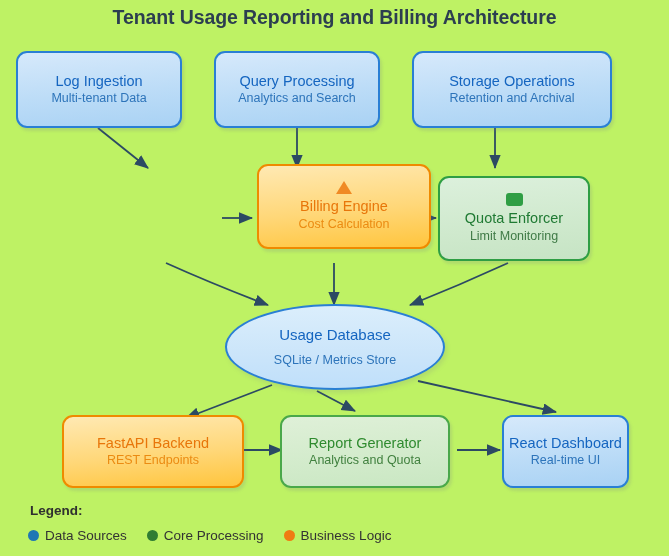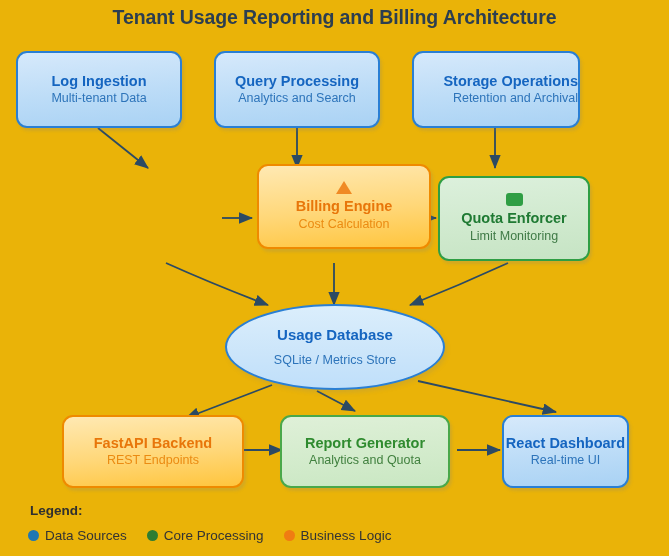--- a/index.html
+++ b/index.html
@@ -10,21 +10,21 @@
   body {
     width: 669px;
     height: 556px;
     font-family: "Liberation Sans", sans-serif;
     overflow: hidden;
   }
   #canvas {
     position: relative;
     width: 669px;
     height: 556px;
-    background: #eab308;
+    background: #bef264;
   }
   #edges {
     position: absolute;
     left: 0;
     top: 0;
     width: 669px;
     height: 556px;
     pointer-events: none;
   }
 
@@ -44,21 +44,21 @@
     position: absolute;
     box-sizing: border-box;
     display: flex;
     flex-direction: column;
     align-items: center;
     justify-content: center;
     border-radius: 11px;
     z-index: 3;
   }
   .node .n-title {
-    font-weight: bold;
+    font-weight: normal;
     line-height: 1.15;
     white-space: nowrap;
   }
   .node .n-sub {
     line-height: 1.2;
     white-space: nowrap;
     margin-top: 2px;
   }
   .node .n-icon {
     margin-bottom: 4px;
@@ -199,21 +199,21 @@
   <div class="node blue" style="left:16px; top:51px; width:166px; height:77px;">
     <div class="n-title">Log Ingestion</div>
     <div class="n-sub">Multi-tenant Data</div>
   </div>
 
   <div class="node blue" style="left:214px; top:51px; width:166px; height:77px;">
     <div class="n-title">Query Processing</div>
     <div class="n-sub">Analytics and Search</div>
   </div>
 
-  <div class="node blue" style="left:412px; top:51px; width:168px; height:77px;align-items:flex-end;">
+  <div class="node blue" style="left:412px; top:51px; width:200px; height:77px;">
     <div class="n-title">Storage Operations</div>
     <div class="n-sub">Retention and Archival</div>
   </div>
 
 
   <div class="node orange" style="left:257px; top:164px; width:174px; height:85px;">
     <div class="n-icon glyph-triangle"></div>
     <div class="n-title">Billing Engine</div>
     <div class="n-sub">Cost Calculation</div>
   </div>

